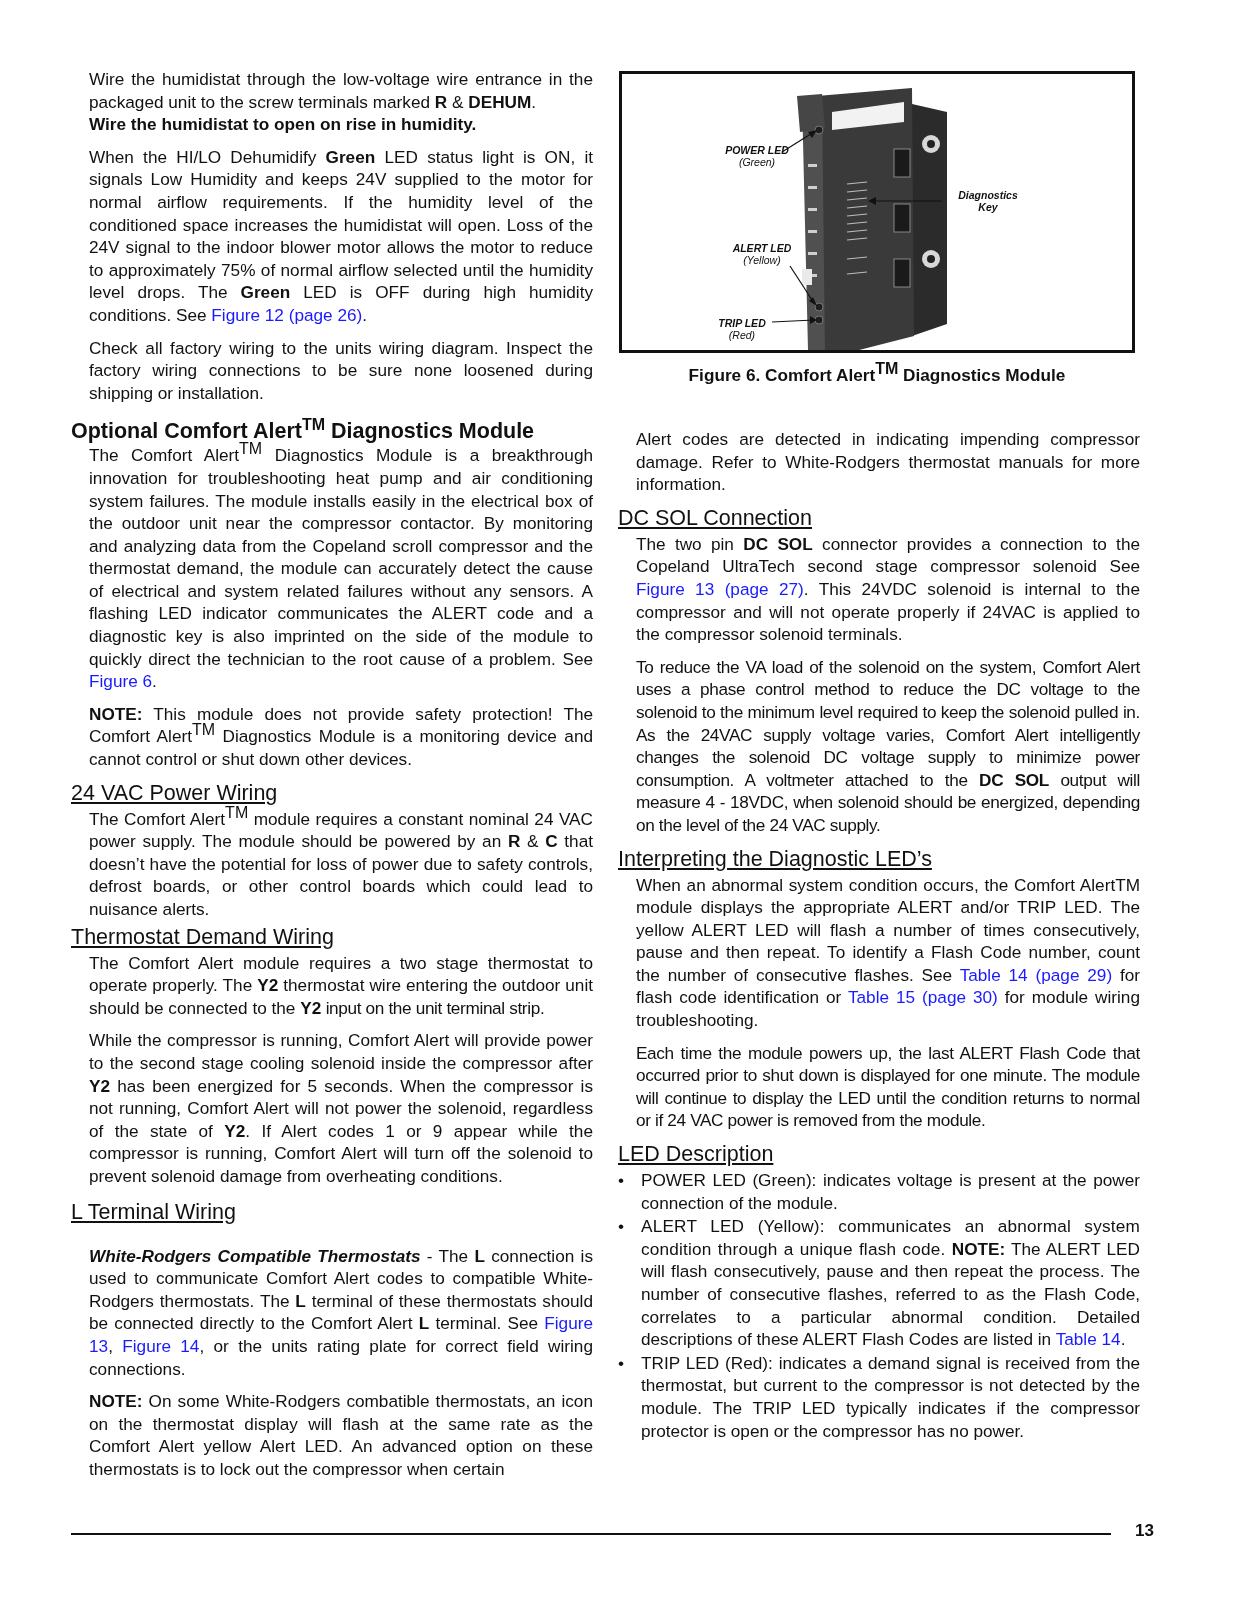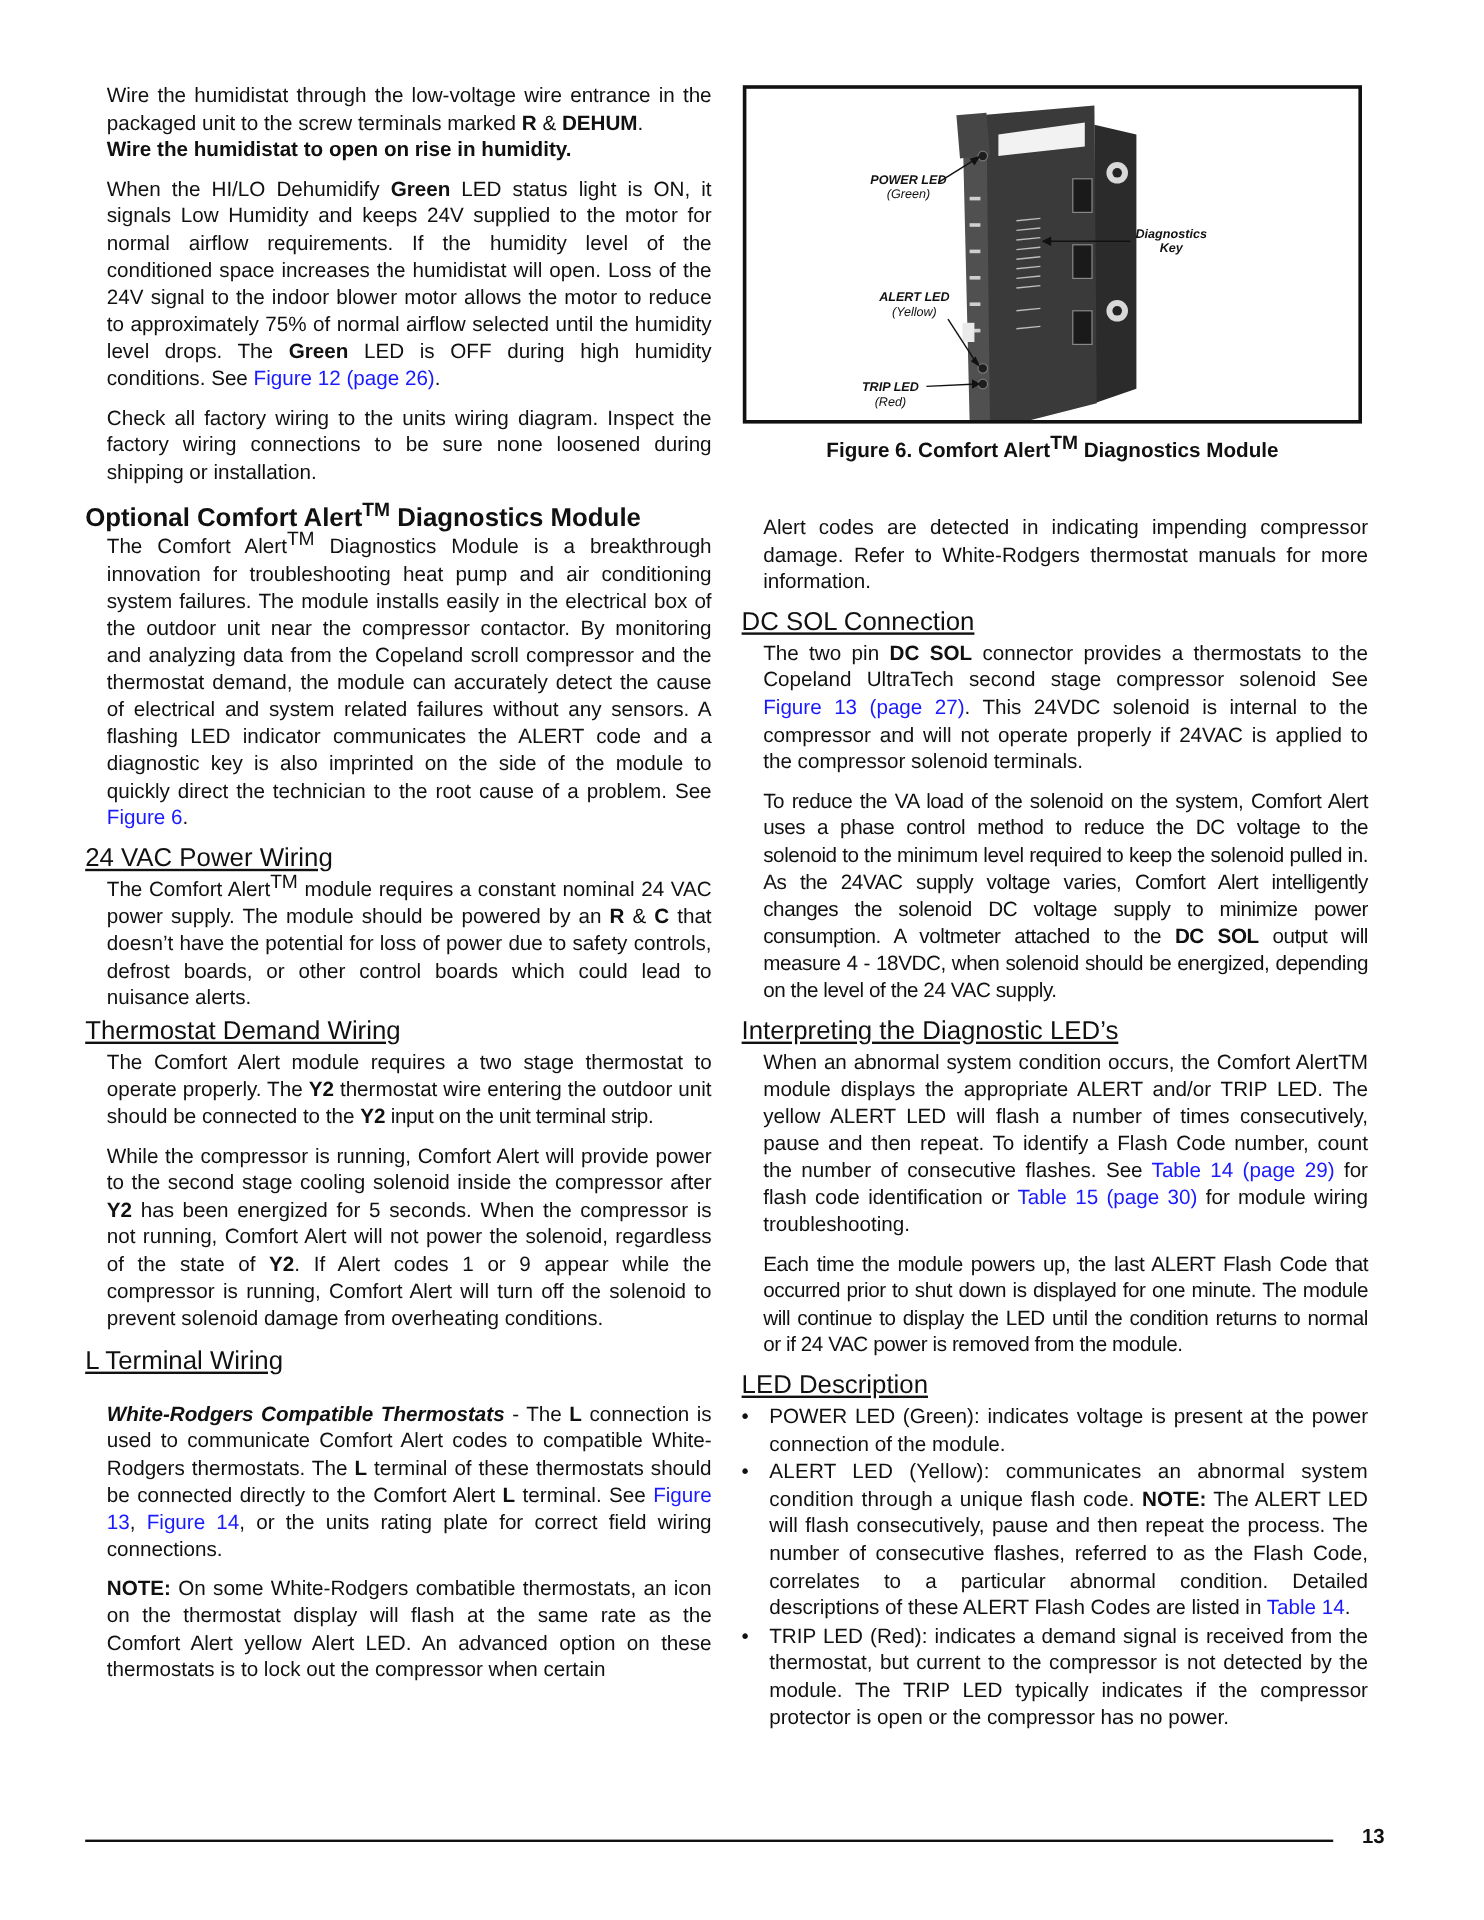--- a/index.html
+++ b/index.html
@@ -38,20 +38,23 @@
     <b>Wire the humidistat to open on rise in humidity.</b>
   </p>
   <p>
     <span>When the HI/LO Dehumidify </span><b>Green</b><span> LED status light is ON, it signals Low Humidity and keeps 24V supplied to the motor for normal airflow requirements. If the humidity level of the conditioned space increases the humidistat will open. Loss of the 24V signal to the indoor blower motor allows the motor to reduce to approximately 75% of normal airflow selected until the humidity level drops. The </span><b>Green</b><span> LED is OFF during high humidity conditions. See </span><span class="link">Figure 12 (page 26)</span><span>.</span>
   </p>
   <p>Check all factory wiring to the units wiring diagram. Inspect the factory wiring connections to be sure none loosened during shipping or installation.</p>
 
   <h2 class="bold-h"><span>Optional Comfort Alert</span><sup class="tm">TM</sup><span> Diagnostics Module</span></h2>
   <p>
     <span>The Comfort Alert</span><sup class="tm">TM</sup><span> Diagnostics Module is a breakthrough innovation for troubleshooting heat pump and air conditioning system failures. The module installs easily in the electrical box of the outdoor unit near the compressor contactor. By monitoring and analyzing data from the Copeland scroll compressor and the thermostat demand, the module can accurately detect the cause of electrical and system related failures without any sensors. A flashing LED indicator communicates the ALERT code and a diagnostic key is also imprinted on the side of the module to quickly direct the technician to the root cause of a problem. See </span><span class="link">Figure 6</span><span>.</span>
+  </p>
+  <p>
+    <b>NOTE:</b><span> This module does not provide safety protection! The Comfort Alert</span><sup class="tm">TM</sup><span> Diagnostics Module is a monitoring device and cannot control or shut down other devices.</span>
   </p>
 
   <h2 class="ul-h">24 VAC Power Wiring</h2>
   <p style="margin-bottom:4px;">
     <span>The Comfort Alert</span><sup class="tm">TM</sup><span> module requires a constant nominal 24 VAC power supply. The module should be powered by an </span><b>R</b><span> &amp; </span><b>C</b><span> that doesn’t have the potential for loss of power due to safety controls, defrost boards, or other control boards which could lead to nuisance alerts.</span>
   </p>
 
   <h2 class="ul-h" style="margin-top:2px;">Thermostat Demand Wiring</h2>
   <p>
     <span>The Comfort Alert module requires a two stage thermostat to operate properly. The </span><b>Y2</b><span> thermostat wire entering the outdoor unit should be connected to the </span><b>Y2</b><span class="tight"> input on the unit terminal strip.</span>
@@ -132,33 +135,33 @@
     <span>(Green)</span>
   </div>
   <div class="fig-label" style="left:100px; top:168px; width:80px;text-align:center;">
     <b>ALERT LED</b>
     <span>(Yellow)</span>
   </div>
   <div class="fig-label" style="left:80px; top:243px; width:80px;">
     <b>TRIP LED</b>
     <span>(Red)</span>
   </div>
-  <div class="fig-label" style="left:314px; top:115px; width:80px;text-align:center;">
+  <div class="fig-label" style="left:326px; top:115px; width:80px;text-align:center;">
     <b>Diagnostics</b>
     <b>Key</b>
   </div>
 </div>
 <div id="fig-caption"><span>Figure 6. Comfort Alert</span><sup class="tm">TM</sup><span> Diagnostics Module</span></div>
 
 <div id="right" class="col">
   <p>Alert codes are detected in indicating impending compressor damage. Refer to White-Rodgers thermostat manuals for more information.</p>
 
   <h2 class="ul-h" style="margin-top:10px;">DC SOL Connection</h2>
   <p>
-    <span>The two pin </span><b>DC SOL</b><span> connector provides a thermostats to the Copeland UltraTech second stage compressor solenoid See </span><span class="link">Figure 13 (page 27)</span><span>. This 24VDC solenoid is internal to the compressor and will not operate properly if 24VAC is applied to the compressor solenoid terminals.</span>
+    <span>The two pin </span><b>DC SOL</b><span> connector provides a connection to the Copeland UltraTech second stage compressor solenoid See </span><span class="link">Figure 13 (page 27)</span><span>. This 24VDC solenoid is internal to the compressor and will not operate properly if 24VAC is applied to the compressor solenoid terminals.</span>
   </p>
   <p class="tight">
     <span>To reduce the VA load of the solenoid on the system, Comfort Alert uses a phase control method to reduce the DC voltage to the solenoid to the minimum level required to keep the solenoid pulled in. As the 24VAC supply voltage varies, Comfort Alert intelligently changes the solenoid DC voltage supply to minimize power consumption. A voltmeter attached to the </span><b>DC SOL</b><span> output will measure 4 - 18VDC, when solenoid should be energized, depending on the level of the 24 VAC supply.</span>
   </p>
 
   <h2 class="ul-h" style="margin-top:10px;">Interpreting the Diagnostic LED’s</h2>
   <p>
     <span>When an abnormal system condition occurs, the Comfort AlertTM module displays the appropriate ALERT and/or TRIP LED. The yellow ALERT LED will flash a number of times consecutively, pause and then repeat. To identify a Flash Code number, count the number of consecutive flashes. See </span><span class="link">Table 14 (page 29)</span><span> for flash code identification or </span><span class="link">Table 15 (page 30)</span><span> for module wiring troubleshooting.</span>
   </p>
   <p class="tight">Each time the module powers up, the last ALERT Flash Code that occurred prior to shut down is displayed for one minute. The module will continue to display the LED until the condition returns to normal or if 24 VAC power is removed from the module.</p>

